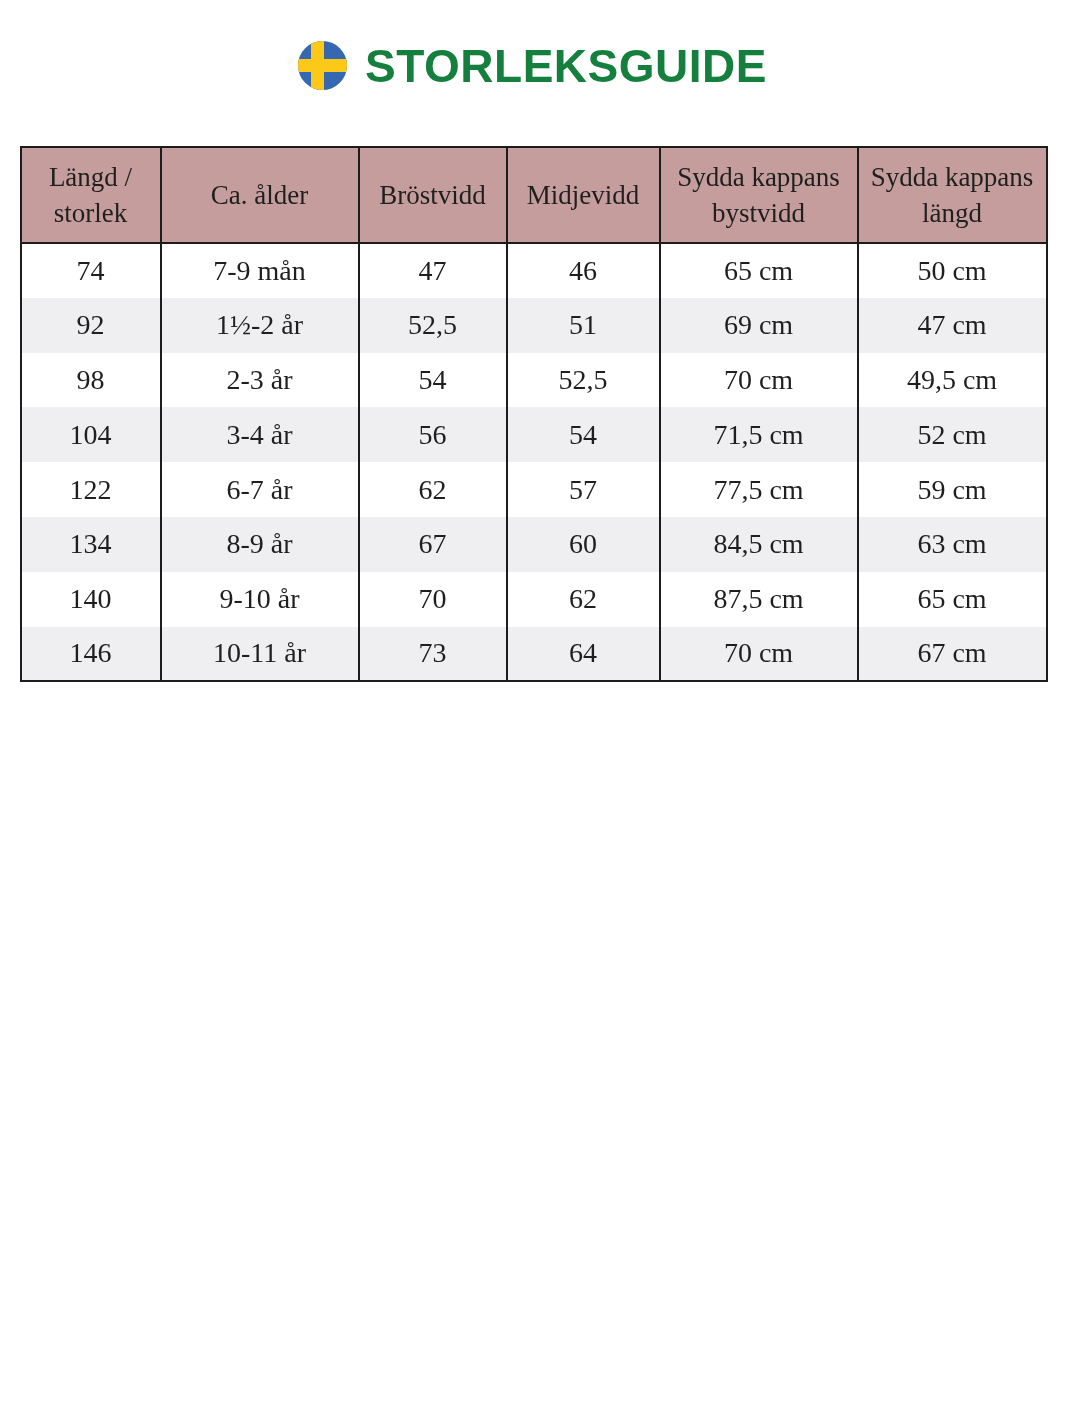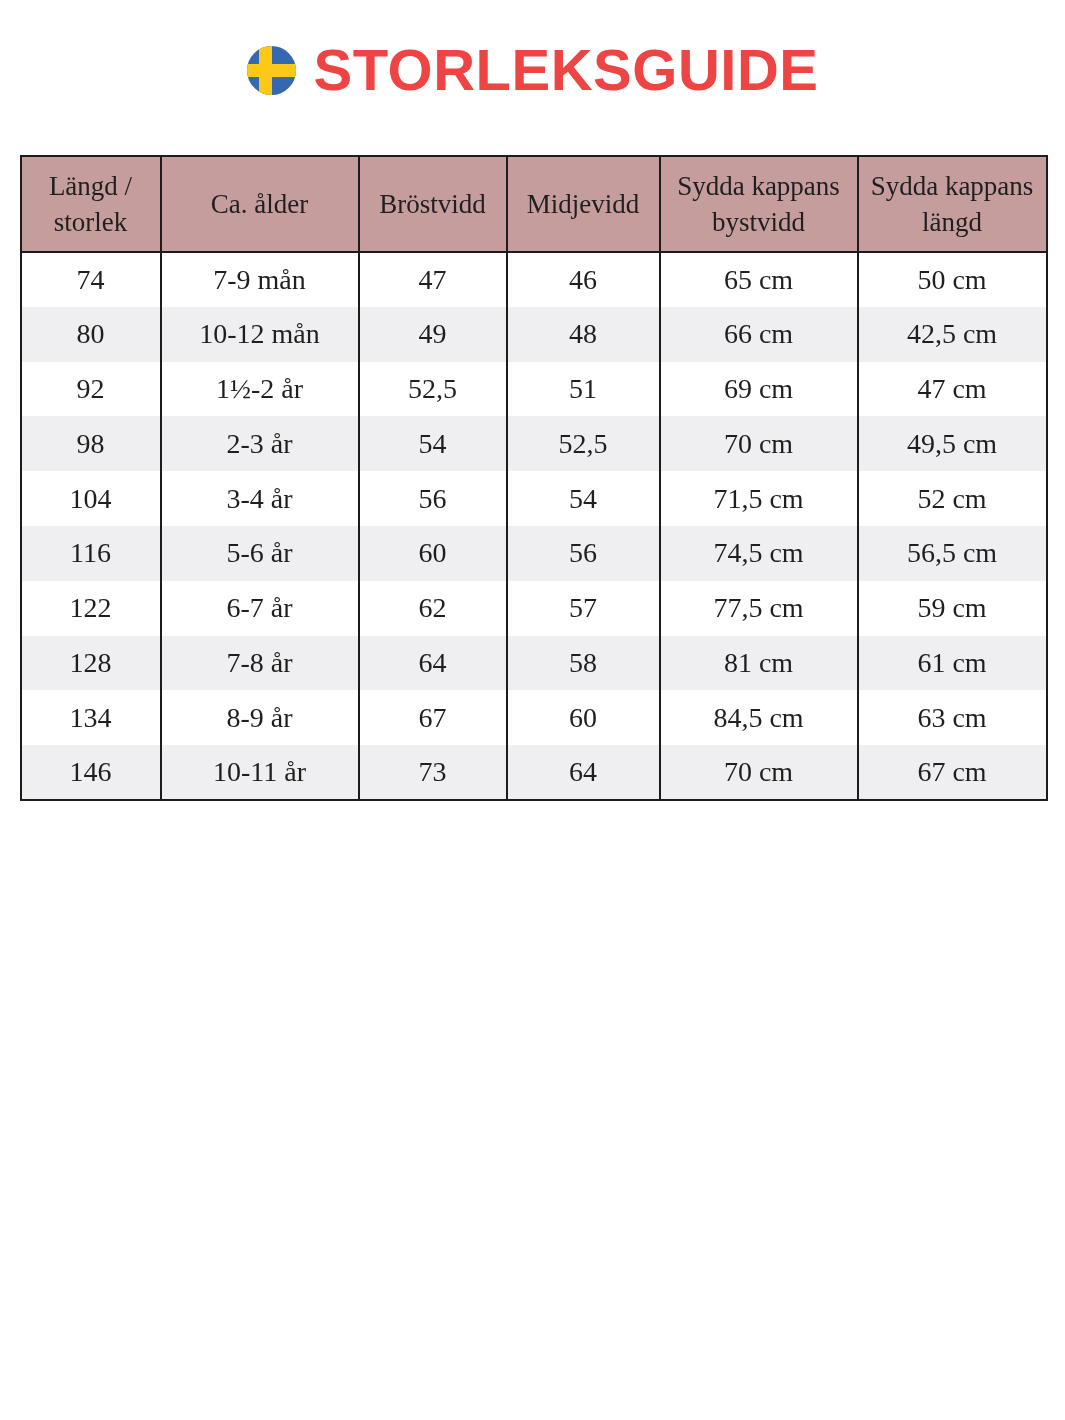--- a/index.html
+++ b/index.html
@@ -40,23 +40,23 @@
     background:var(--flag-yellow);
   }
   .flag .bar-h{
     position:absolute;left:0;right:0;
     top:37%;height:27%;
     background:var(--flag-yellow);
   }
   .page-title{
     font-family:"Liberation Sans","DejaVu Sans",sans-serif;
     font-weight:900;
-    font-size:58px;
+    font-size:46px;
     letter-spacing:0.5px;
-    color:#ef4444;
+    color:#15803d;
     line-height:1;
   }
   .table-wrap{
     margin:56px auto 0 auto;
     width:1026px;
   }
   table.size-guide{
     width:1026px;
     border-collapse:collapse;
     table-layout:fixed;
@@ -126,28 +126,20 @@
     <tbody id="table-body">
         <tr>
           <td>74</td>
           <td>7-9 mån</td>
           <td>47</td>
           <td>46</td>
           <td>65 cm</td>
           <td>50 cm</td>
         </tr>
         <tr>
-          <td>80</td>
-          <td>10-12 mån</td>
-          <td>49</td>
-          <td>48</td>
-          <td>66 cm</td>
-          <td>42,5 cm</td>
-        </tr>
-        <tr>
           <td>92</td>
           <td>1½-2 år</td>
           <td>52,5</td>
           <td>51</td>
           <td>69 cm</td>
           <td>47 cm</td>
         </tr>
         <tr>
           <td>98</td>
           <td>2-3 år</td>
@@ -158,50 +150,42 @@
         </tr>
         <tr>
           <td>104</td>
           <td>3-4 år</td>
           <td>56</td>
           <td>54</td>
           <td>71,5 cm</td>
           <td>52 cm</td>
         </tr>
         <tr>
-          <td>116</td>
-          <td>5-6 år</td>
-          <td>60</td>
-          <td>56</td>
-          <td>74,5 cm</td>
-          <td>56,5 cm</td>
-        </tr>
-        <tr>
           <td>122</td>
           <td>6-7 år</td>
           <td>62</td>
           <td>57</td>
           <td>77,5 cm</td>
           <td>59 cm</td>
         </tr>
         <tr>
-          <td>128</td>
-          <td>7-8 år</td>
-          <td>64</td>
-          <td>58</td>
-          <td>81 cm</td>
-          <td>61 cm</td>
-        </tr>
-        <tr>
           <td>134</td>
           <td>8-9 år</td>
           <td>67</td>
           <td>60</td>
           <td>84,5 cm</td>
           <td>63 cm</td>
+        </tr>
+        <tr>
+          <td>140</td>
+          <td>9-10 år</td>
+          <td>70</td>
+          <td>62</td>
+          <td>87,5 cm</td>
+          <td>65 cm</td>
         </tr>
         <tr>
           <td>146</td>
           <td>10-11 år</td>
           <td>73</td>
           <td>64</td>
           <td>70 cm</td>
           <td>67 cm</td>
         </tr>
       </tbody>

